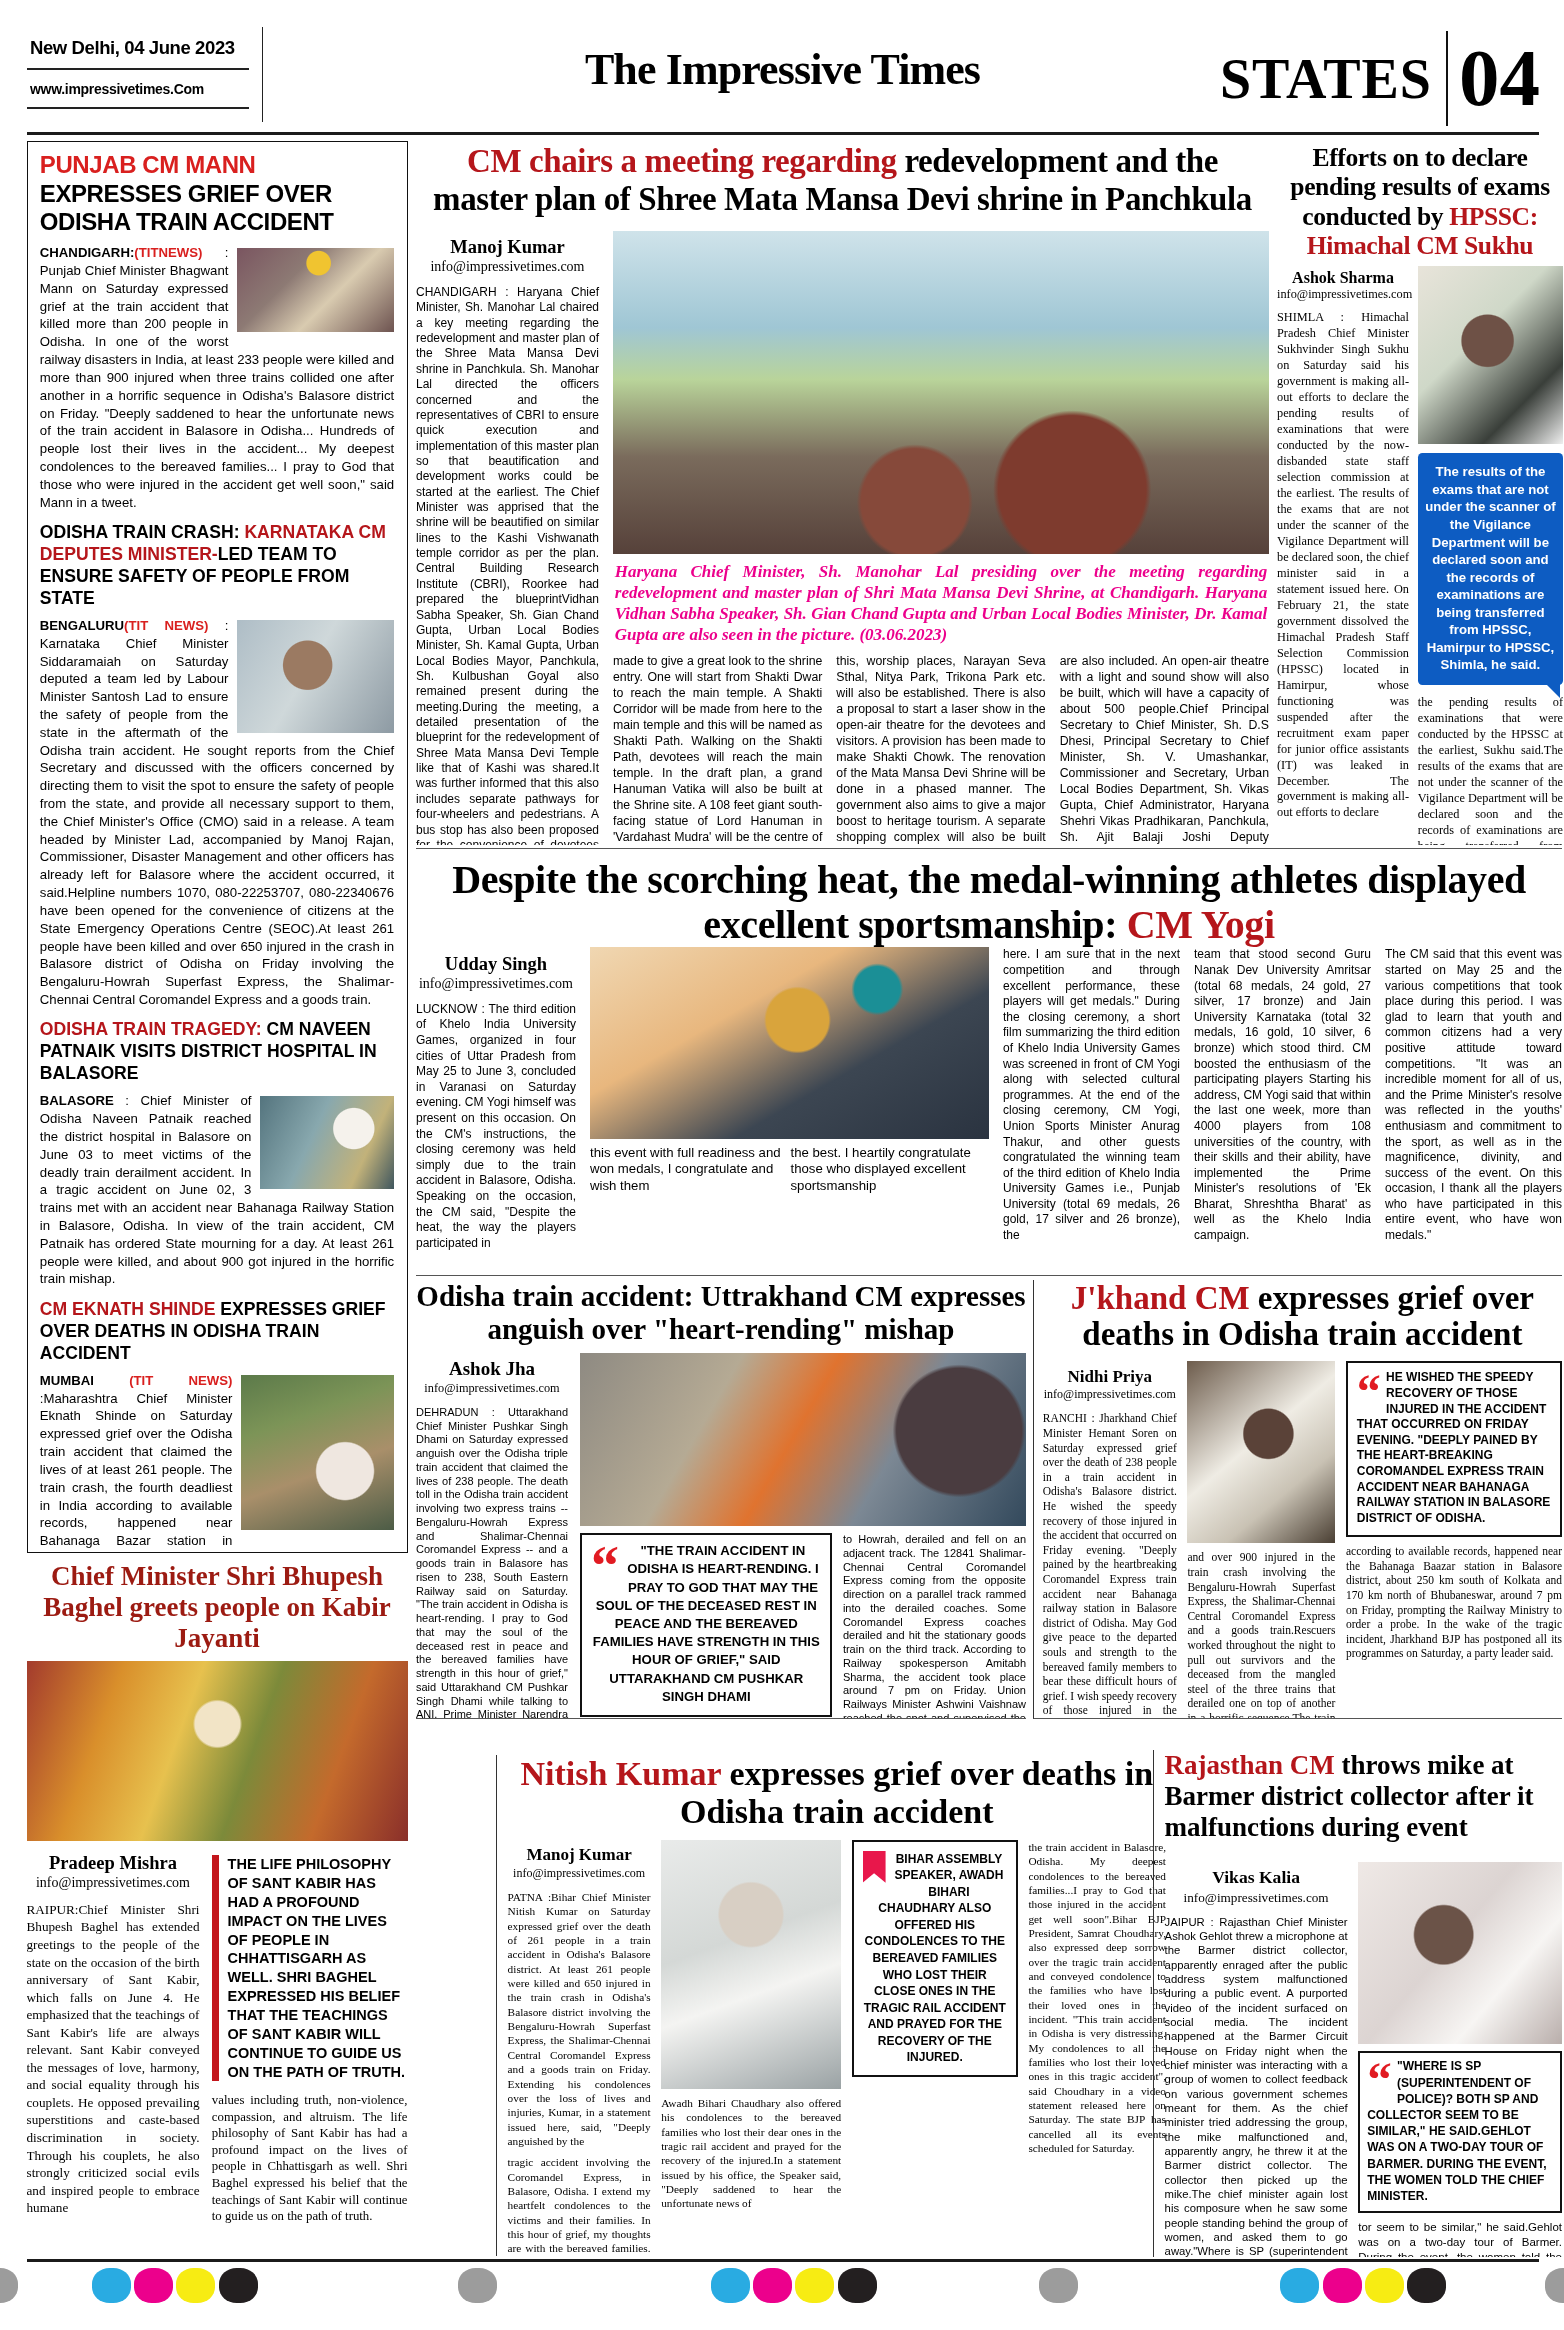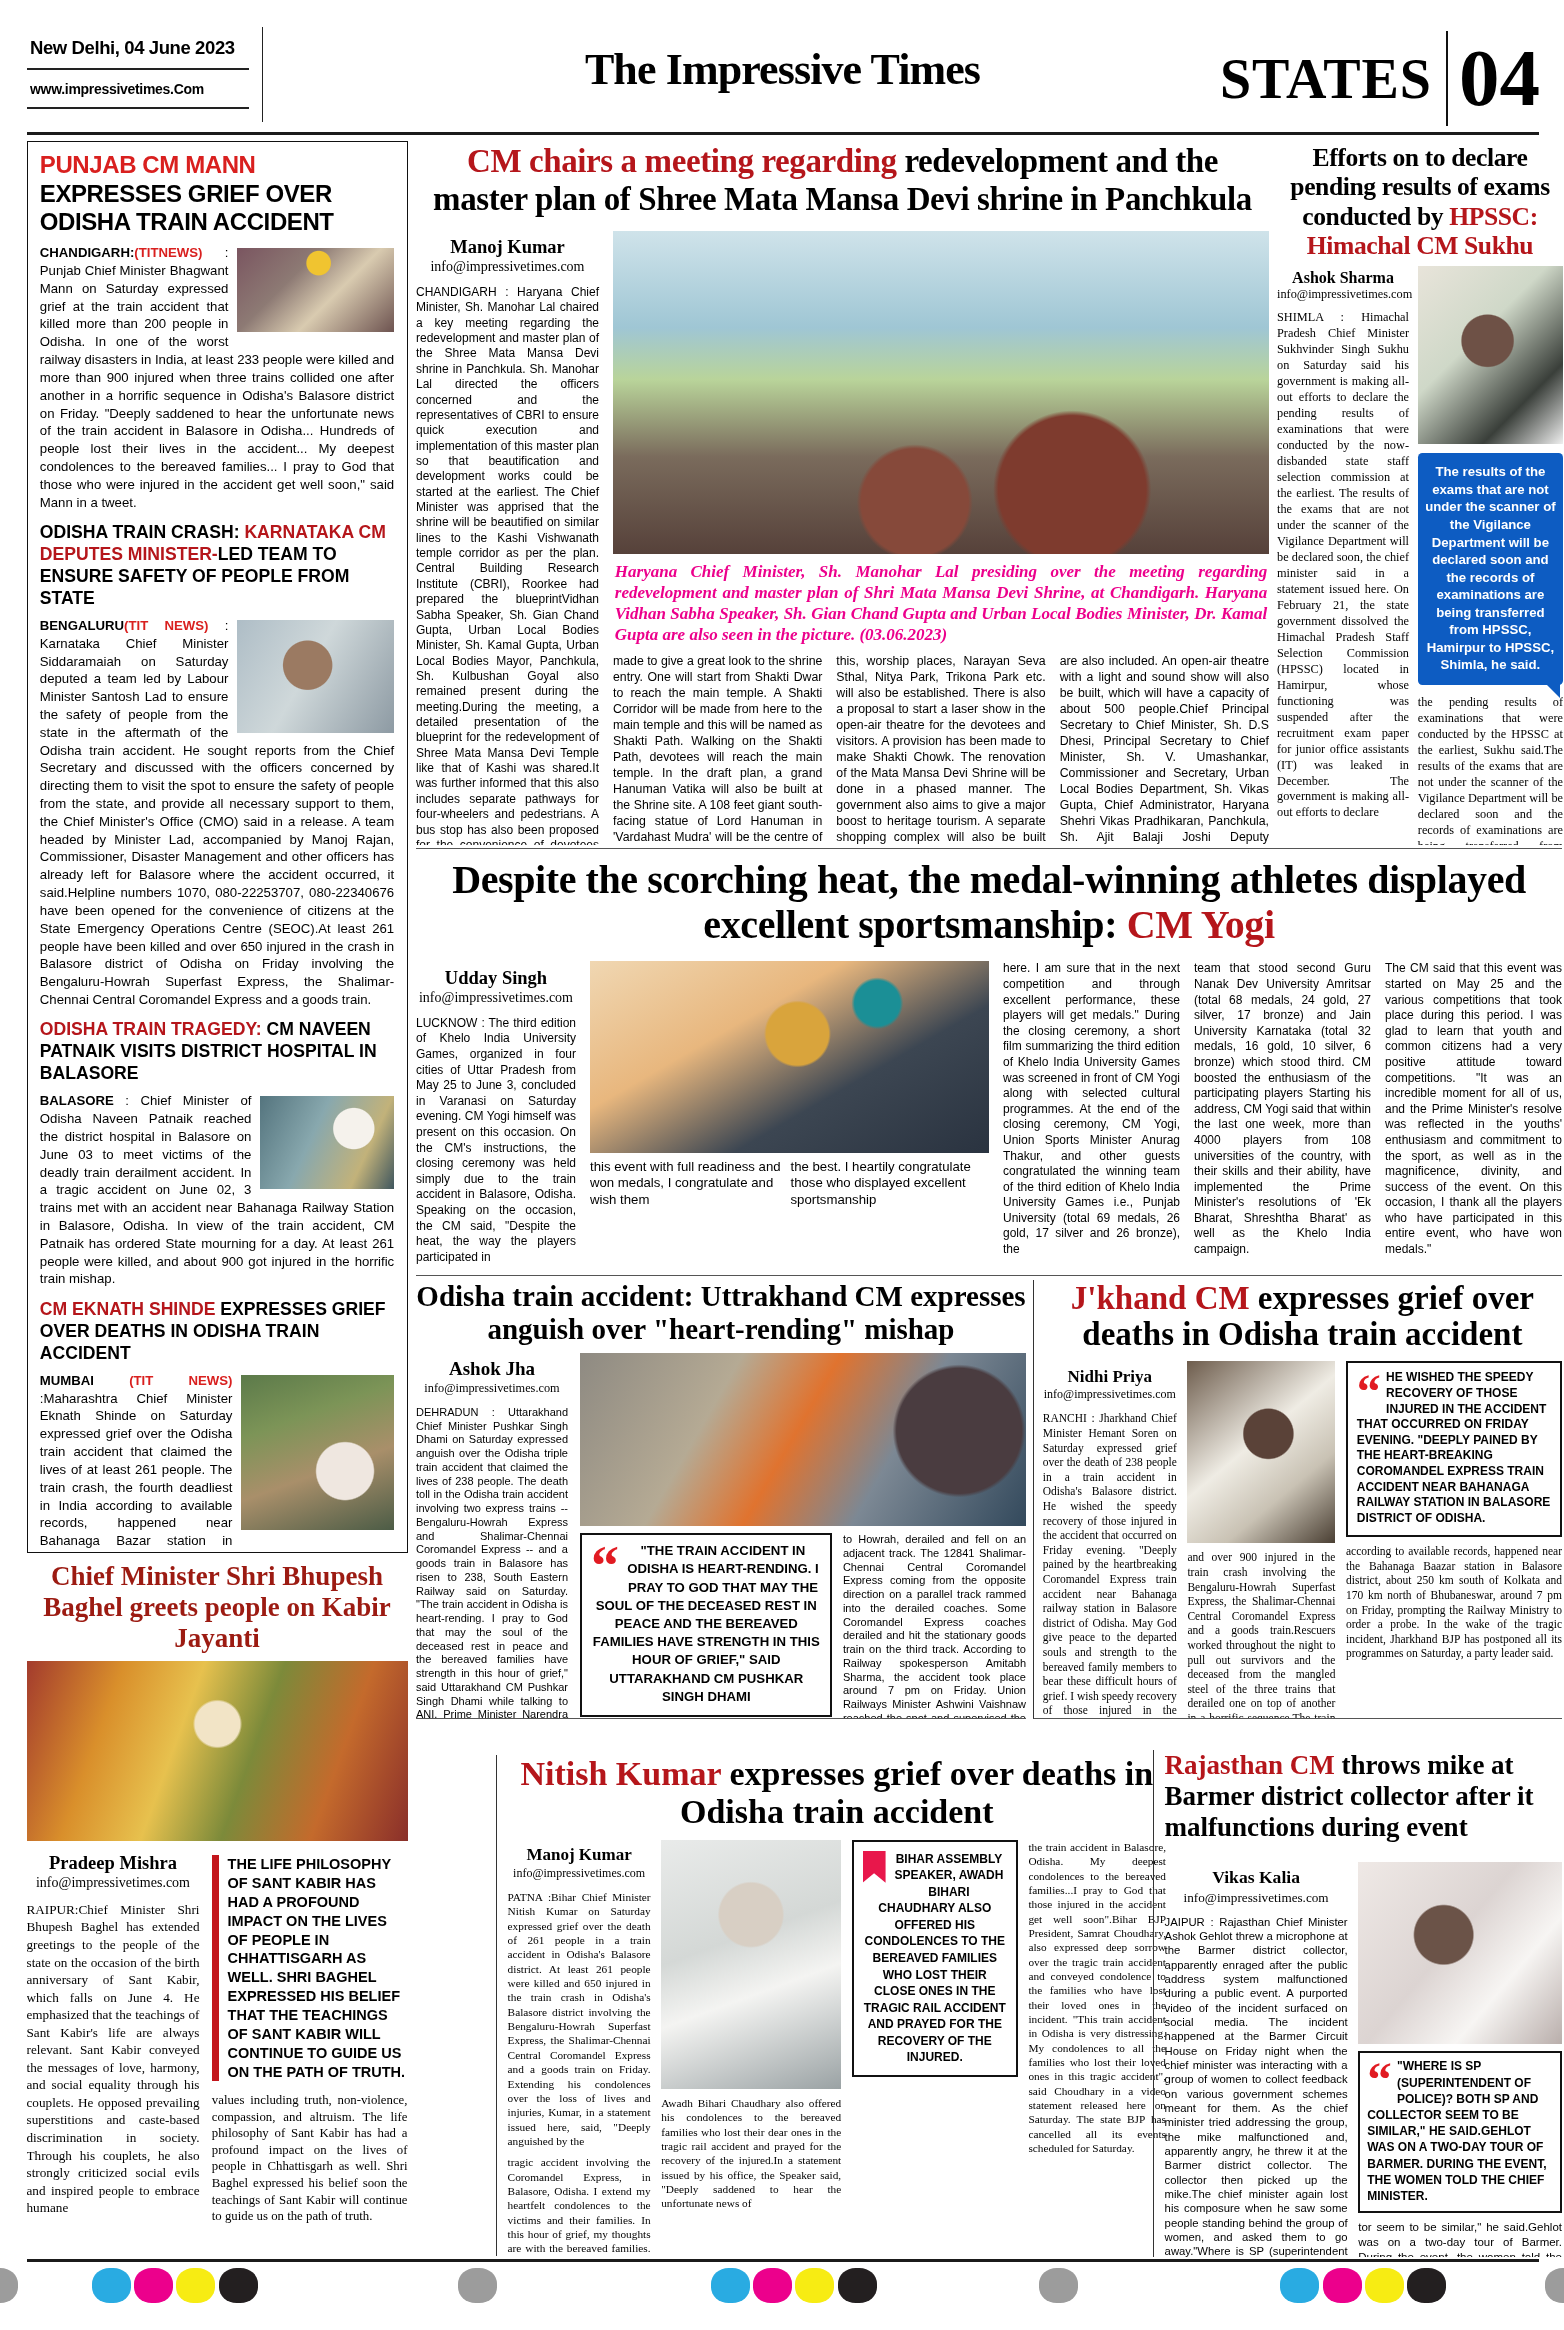--- a/index.html
+++ b/index.html
@@ -61,21 +61,21 @@
   .hp-text { font:400 12.3px/1.3 "Liberation Serif", serif; text-align:justify; }
   .hpssc .byline { margin:1.8px 0 7px; }
   .hpssc .by-name { font-size:16px; }
   .hpssc .by-email { font-size:12.3px; }
   .ph-sukhu { width:100%; height:178px; background:radial-gradient(circle at 48% 42%, #6e5146 0 20%, rgba(0,0,0,0) 21%), linear-gradient(135deg,#e8e4da 0%,#cfd8c8 40%,#3a3f3a 75%,#efefef 100%); margin-bottom:8.8px; }
   .bluebox { background:#0d5cc2; color:#fff; font:700 13.2px/1.33 "Liberation Sans", sans-serif; text-align:center; padding:10.6px 7px; border-radius:4.4px; position:relative; margin-bottom:10.6px; }
   .bluebox::after { content:""; position:absolute; right:3.5px; bottom:-13.2px; border:8px solid rgba(0,0,0,0); border-top-color:#0d5cc2; border-right-color:#0d5cc2; }
 
   
   .yogi { left:416px; top:848px; width:1146px; height:428px; border-top:1.8px solid #555; border-bottom:1.8px solid #555; padding-top:8.8px; }
-  .yogi h1 { font:700 40px/1.12 "Liberation Serif", serif; text-align:center; letter-spacing:-0.4px; margin-bottom:14px; }
+  .yogi h1 { font:700 40px/1.12 "Liberation Serif", serif; text-align:center; letter-spacing:-0.4px; }
   .yogi-grid { display:flex; gap:14px; }
   .y-left { width:160px; flex:none; }
   .y-left p, .y-right p { font:400 12px/1.3 "Liberation Sans", sans-serif; text-align:justify; }
   .y-mid { width:399px; flex:none; }
   .ph-yogi { width:100%; height:192px; background:radial-gradient(circle at 52% 38%, #d9a43c 0 13%, rgba(0,0,0,0) 14%), radial-gradient(circle at 72% 22%, #1b8f96 0 7%, rgba(0,0,0,0) 8%), linear-gradient(150deg,#f0d7b2 0%,#e8b77e 35%,#3c4652 65%,#2a3340 100%); }
   .y-caps { display:flex; gap:2px; margin-top:5.3px; }
   .y-caps p { flex:1; font:400 13.2px/1.25 "Liberation Sans", sans-serif; }
   .y-right { flex:1; display:flex; gap:14px; }
   .y-right p { flex:1; }
 
@@ -299,21 +299,21 @@
     <div class="bg-grid">
       <div class="bg-left">
         <div class="byline">
           <div class="by-name">Pradeep Mishra</div>
           <div class="by-email">info@impressivetimes.com</div>
         </div>
         <p>RAIPUR:Chief Minister Shri Bhupesh Baghel has extended greetings to the people of the state on the occasion of the birth anniversary of Sant Kabir, which falls on June 4. He emphasized that the teachings of Sant Kabir's life are always relevant. Sant Kabir conveyed the messages of love, harmony, and social equality through his couplets. He opposed prevailing superstitions and caste-based discrimination in society. Through his couplets, he also strongly criticized social evils and inspired people to embrace humane</p>
       </div>
       <div class="bg-right">
         <div class="redbox"><span>THE LIFE PHILOSOPHY OF SANT KABIR HAS HAD A PROFOUND IMPACT ON THE LIVES OF PEOPLE IN CHHATTISGARH AS WELL. SHRI BAGHEL EXPRESSED HIS BELIEF THAT THE TEACHINGS OF SANT KABIR WILL CONTINUE TO GUIDE US ON THE PATH OF TRUTH.</span></div>
-        <p class="bg-col2">values including truth, non-violence, compassion, and altruism. The life philosophy of Sant Kabir has had a profound impact on the lives of people in Chhattisgarh as well. Shri Baghel expressed his belief soon the teachings of Sant Kabir will continue to guide us on the path of truth.</p>
+        <p class="bg-col2">values including truth, non-violence, compassion, and altruism. The life philosophy of Sant Kabir has had a profound impact on the lives of people in Chhattisgarh as well. Shri Baghel expressed his belief that the teachings of Sant Kabir will continue to guide us on the path of truth.</p>
       </div>
     </div>
   </section>
 
   <section class="nitish">
     <h1><span class="red">Nitish Kumar</span><span> expresses grief over deaths in Odisha train accident</span></h1>
     <div class="nt-grid">
       <div class="nt-c1">
         <div class="byline">
           <div class="by-name">Manoj Kumar</div>

